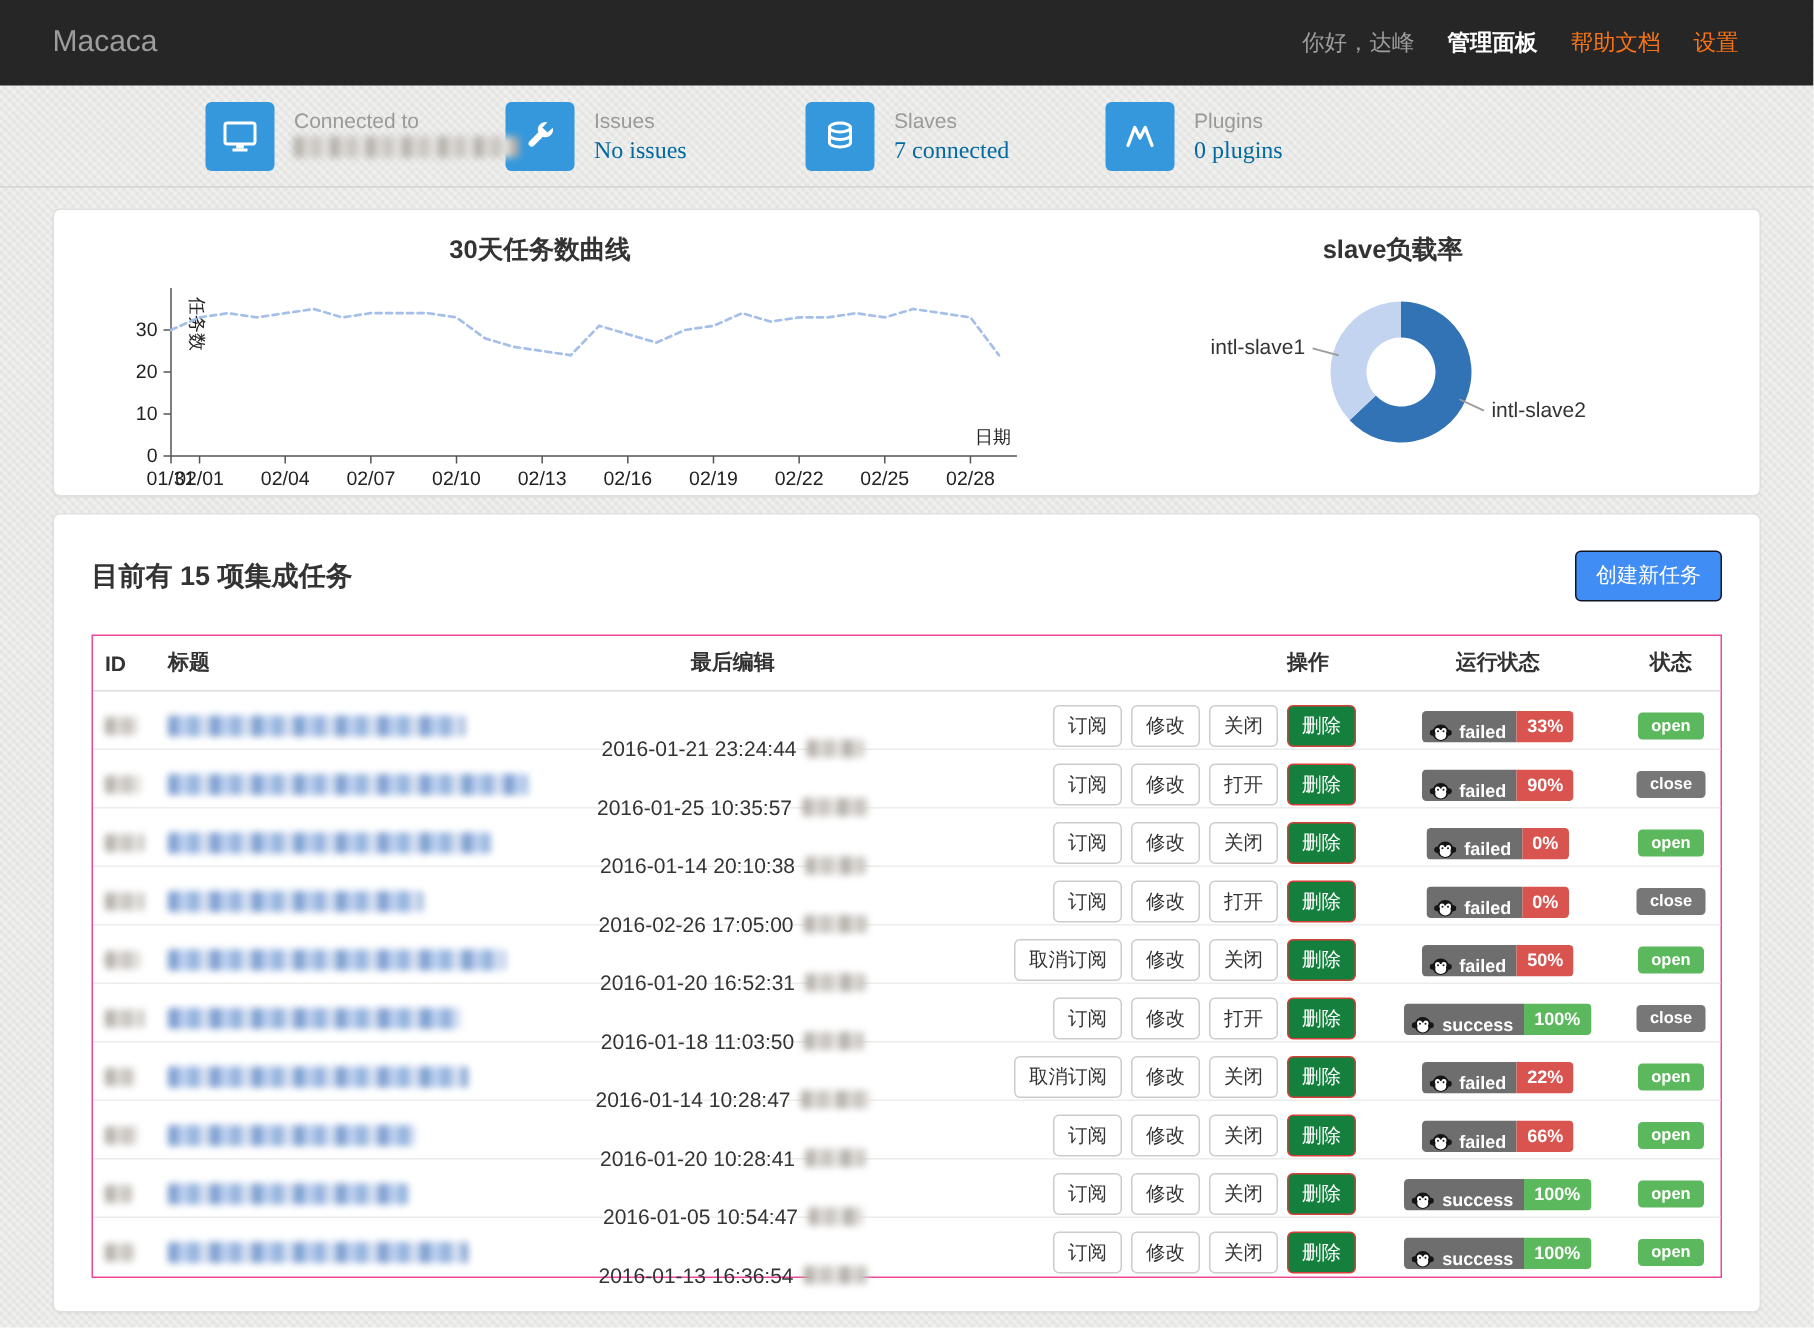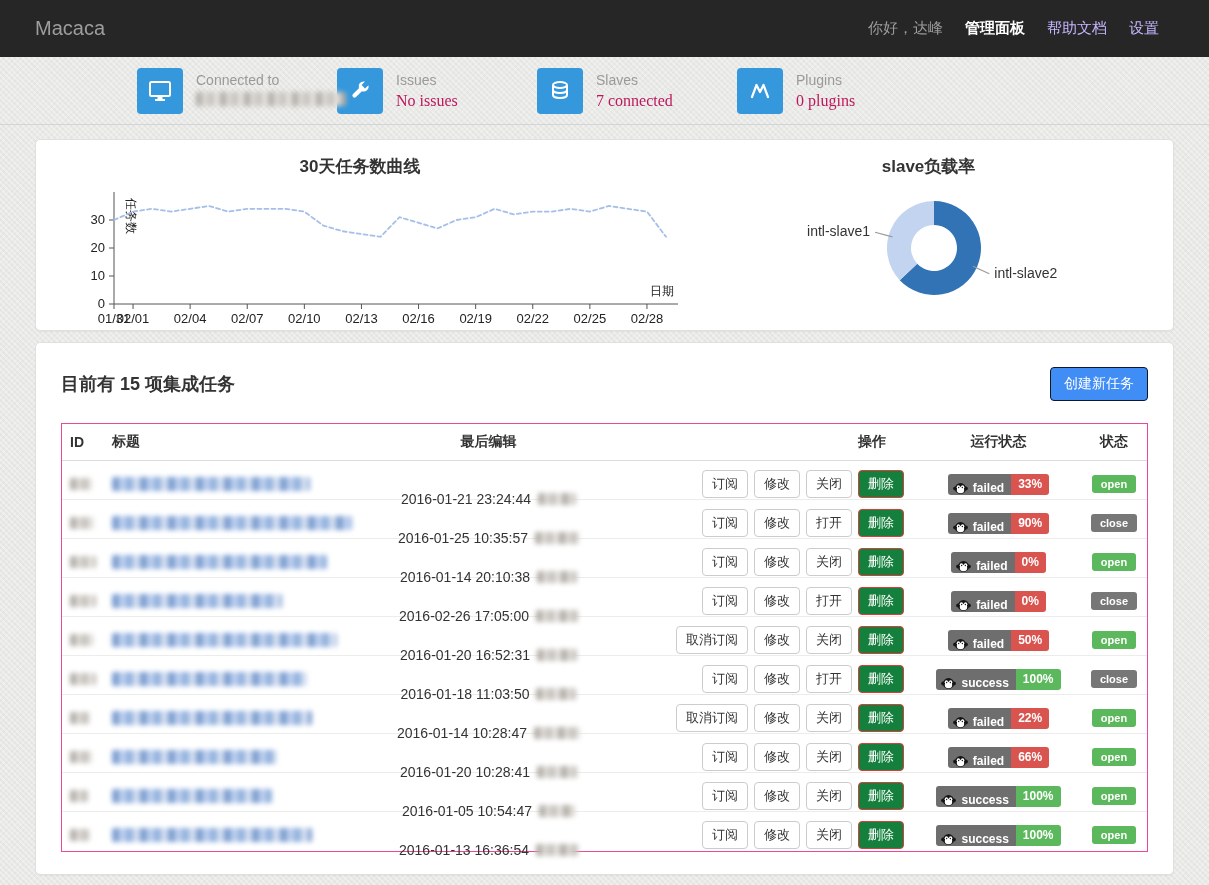--- a/index.html
+++ b/index.html
@@ -11,28 +11,28 @@
       repeating-linear-gradient(45deg, rgba(255,255,255,.30) 0 2px, transparent 2px 4px),
       repeating-linear-gradient(-45deg, rgba(0,0,0,.022) 0 2px, transparent 2px 4px);
     color:#333;
   }
   
   .navbar { height:57px; background:#262626; display:flex; align-items:center; padding:0 50px 0 35px; }
   .brand { color:#9d9d9d; font-size:20px; }
   .nav-right { margin-left:auto; display:flex; align-items:center; gap:22px; font-size:15px; }
   .nav-greet { color:#9d9d9d; }
   .nav-user { color:#9d9d9d; }
-  .nav-item { color:#c4b5fd; cursor:pointer; }
+  .nav-item { color:#f97316; cursor:pointer; }
   .nav-item.active { color:#ffffff; font-weight:bold; }
   
   .stats { height:68px; border-bottom:1px solid #d4d4d2; display:flex; align-items:center; padding-left:137px; }
   .stat-item { width:200px; display:flex; align-items:center; gap:13px; }
   .stat-icon { width:46px; height:46px; background:#3598dc; border-radius:4px; display:flex; align-items:center; justify-content:center; flex:none; }
   .stat-label { color:#9a9a9a; font-size:14px; line-height:19px; }
-  .stat-value { color:#be185d; font-size:16px; line-height:21px; font-family:"Liberation Serif","DejaVu Serif",serif; }
+  .stat-value { color:#0369a1; font-size:16px; line-height:21px; font-family:"Liberation Serif","DejaVu Serif",serif; }
   
   .content { padding:14px 35px 0 35px; }
   .card { background:#fff; border:1px solid #e0e0de; border-radius:5px; box-shadow:0 1px 1px rgba(0,0,0,.04); }
   .charts-card { height:192px; display:flex; margin-bottom:11px; }
   .chart-left { flex:0 0 57%; }
   .chart-right { flex:1; }
   .chart-title { font-size:17px; font-weight:bold; color:#333; text-align:center; margin-top:15px; }
   
   .tasks-card { padding:24px 25px 22px 25px; min-height:528px; }
   .tasks-head { display:flex; align-items:center; margin-bottom:22px; }

